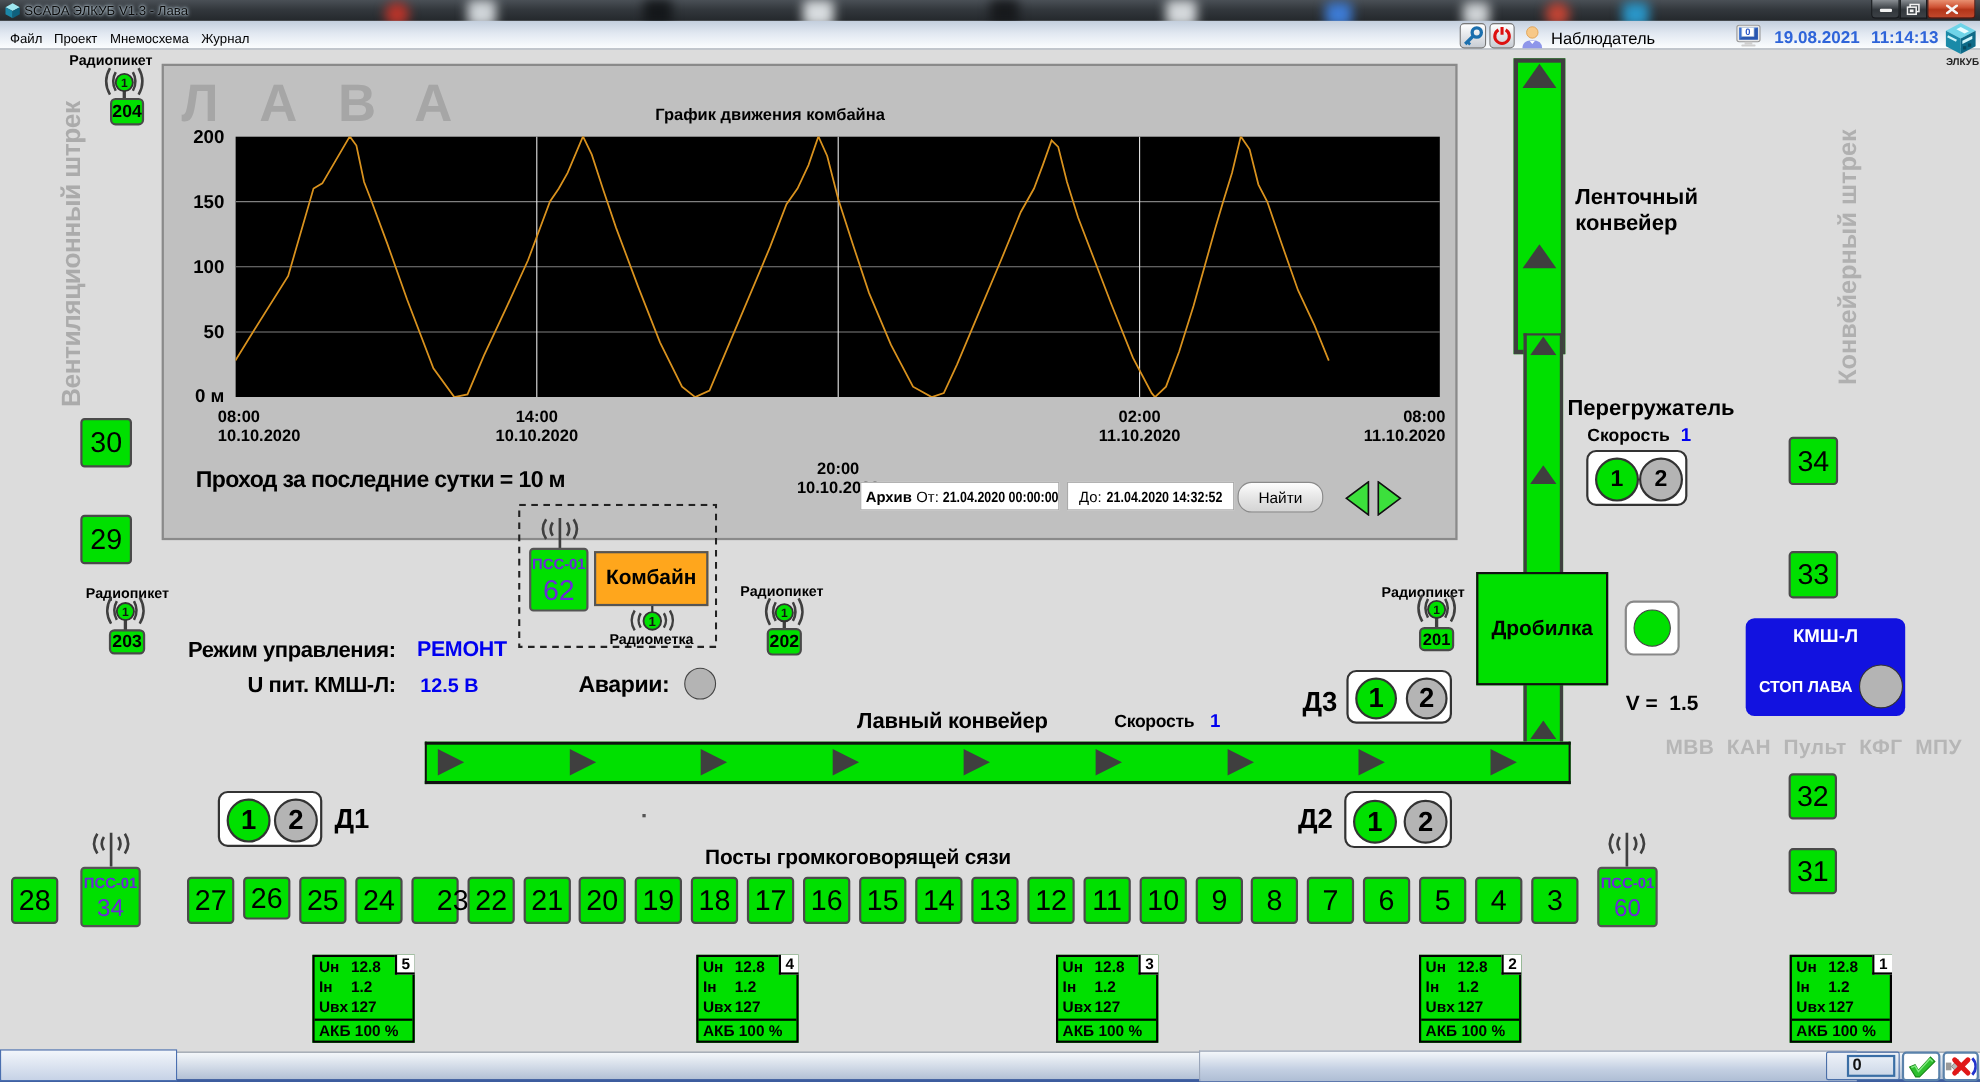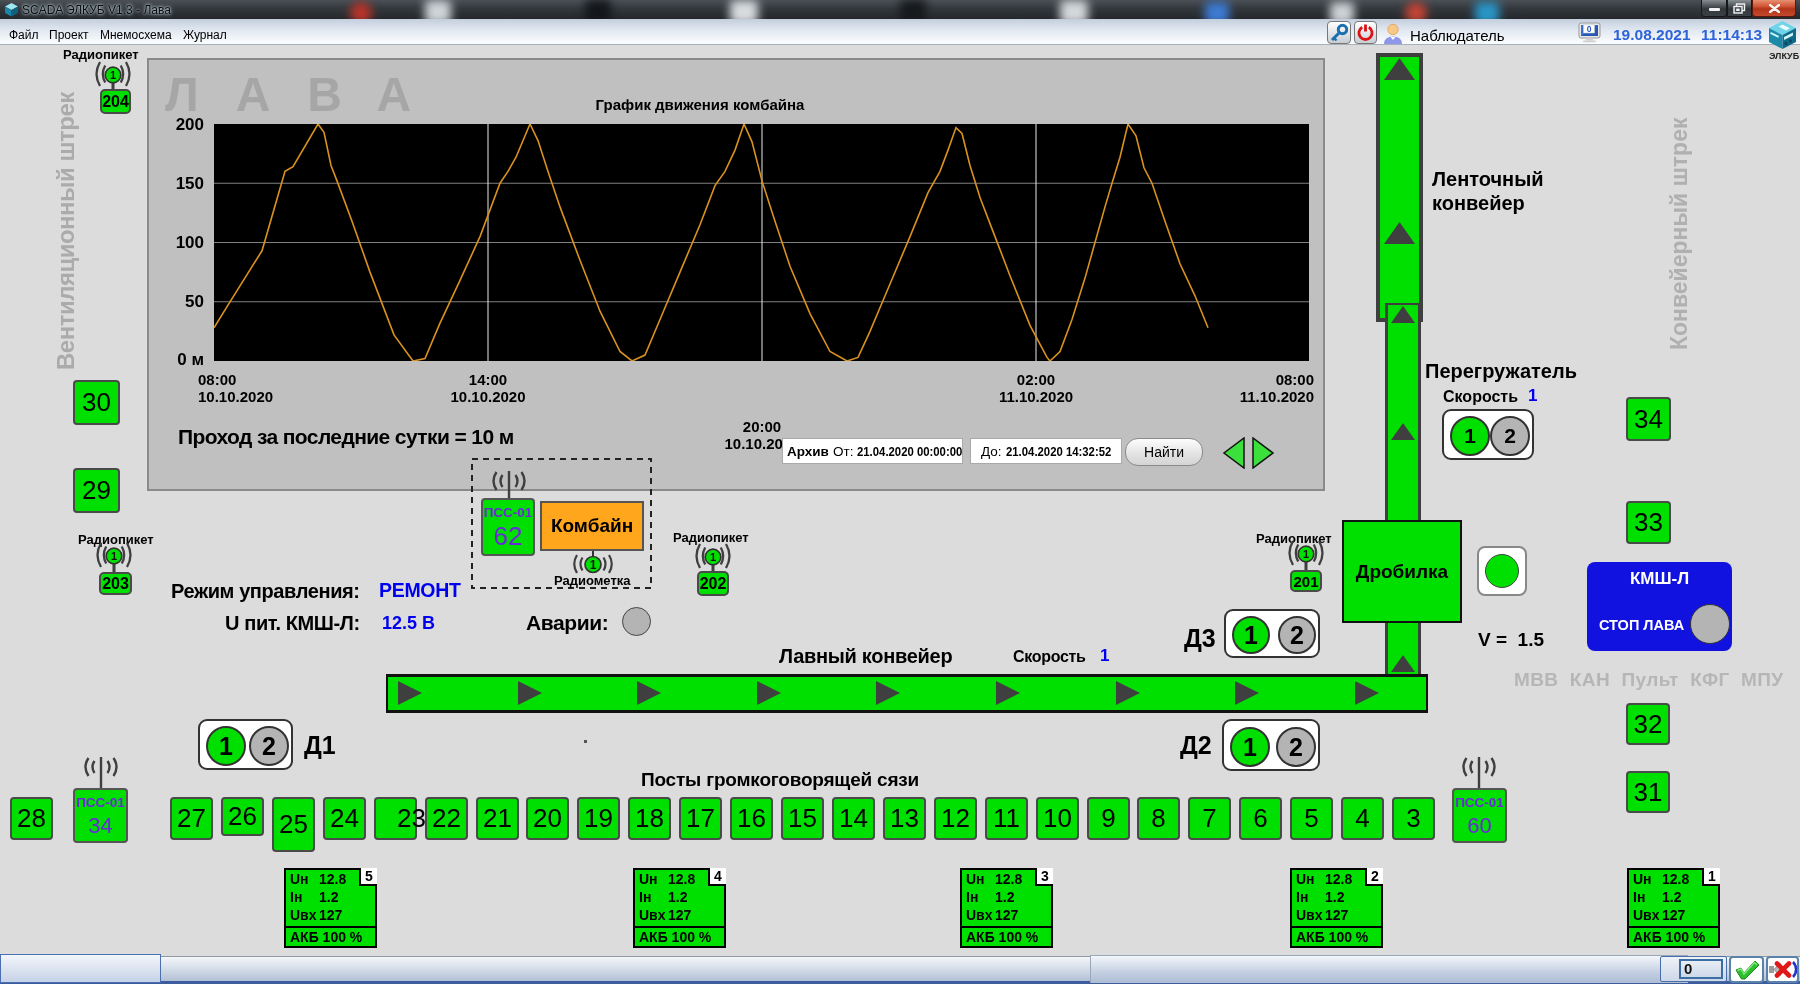--- a/index.html
+++ b/index.html
@@ -318,21 +318,21 @@
 <path d="M34.5 4 Q40.5 13 34.5 22" fill="none" stroke="#3f3f3f" stroke-width="2.4"></path>
 <path d="M28.5 7 Q32.5 13 28.5 19" fill="none" stroke="#3f3f3f" stroke-width="2.4"></path>
 <line x1="22" y1="3" x2="22" y2="34" stroke="#3f3f3f" stroke-width="2.4"></line>
 </svg>
 <div class="pssb" style="left:73px;top:788px;width:55px;height:55px;">
     <div style="font-weight:bold;font-size:13.5px;margin-top:5px;">ПСС-01</div>
     <div style="font-size:22px;margin-top:3px;">34</div>
   </div>
 <div class="gb" style="left:170px;top:797px;width:43px;height:43px;border-radius:4px;border-width:2px;font-size:26px;">27</div>
 <div class="gb" style="left:221px;top:797px;width:43px;height:39px;border-radius:4px;border-width:2px;font-size:26px;">26</div>
-<div class="gb" style="left:272px;top:797px;width:43px;height:55px;border-radius:4px;border-width:2px;font-size:26px;">25</div>
+<div class="gb" style="left:272px;top:797px;width:43px;height:43px;border-radius:4px;border-width:2px;font-size:26px;">25</div>
 <div class="gb" style="left:323px;top:797px;width:43px;height:43px;border-radius:4px;border-width:2px;font-size:26px;">24</div>
 <div class="gb" style="left:374px;top:797px;width:43px;height:43px;border-radius:4px;border-width:2px;font-size:26px;padding-left:32px;">23</div>
 <div class="gb" style="left:425px;top:797px;width:43px;height:43px;border-radius:4px;border-width:2px;font-size:26px;">22</div>
 <div class="gb" style="left:476px;top:797px;width:43px;height:43px;border-radius:4px;border-width:2px;font-size:26px;">21</div>
 <div class="gb" style="left:526px;top:797px;width:43px;height:43px;border-radius:4px;border-width:2px;font-size:26px;">20</div>
 <div class="gb" style="left:577px;top:797px;width:43px;height:43px;border-radius:4px;border-width:2px;font-size:26px;">19</div>
 <div class="gb" style="left:628px;top:797px;width:43px;height:43px;border-radius:4px;border-width:2px;font-size:26px;">18</div>
 <div class="gb" style="left:679px;top:797px;width:43px;height:43px;border-radius:4px;border-width:2px;font-size:26px;">17</div>
 <div class="gb" style="left:730px;top:797px;width:43px;height:43px;border-radius:4px;border-width:2px;font-size:26px;">16</div>
 <div class="gb" style="left:781px;top:797px;width:43px;height:43px;border-radius:4px;border-width:2px;font-size:26px;">15</div>

